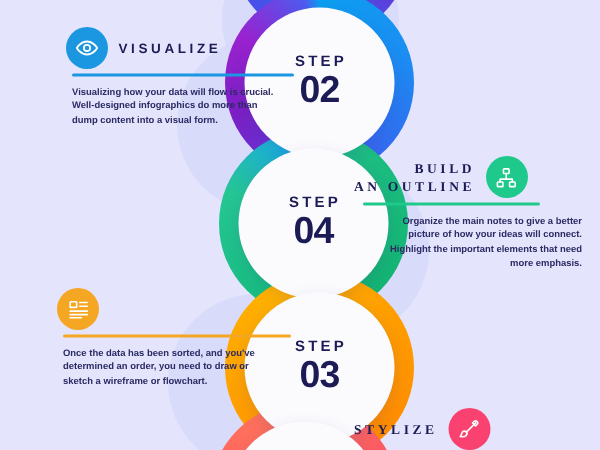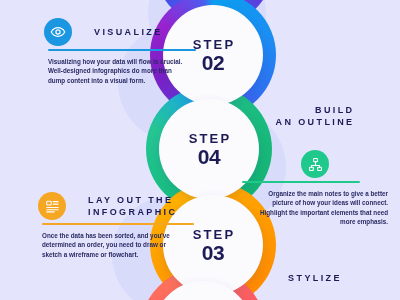--- a/index.html
+++ b/index.html
@@ -35,35 +35,35 @@
   
   .bubble{
     position:absolute; border-radius:50%;
     background:#fbfbfe;
     box-shadow:0 3px 10px rgba(60,50,140,.14);
     display:flex; flex-direction:column;
     align-items:center; justify-content:center;
     z-index:6;
   }
   .bubble .lbl{
-    font-size:13px; font-weight:700; letter-spacing:2.1px;
+    font-size:10px; font-weight:700; letter-spacing:2.1px;
     color:#1c1b56; line-height:1;
     margin-bottom:1px; padding-left:2px;
   }
   .bubble .num{
-    font-size:21px; font-weight:800; letter-spacing:-0.5px;
+    font-size:25px; font-weight:800; letter-spacing:-0.5px;
     color:#1c1b56; line-height:1;
   }
 
   
   .block{ position:absolute; z-index:8; }
   .head{
-    display:flex; align-items:center; gap:22px;
+    display:flex; align-items:center; gap:7px;
   }
-  .head.right{ flex-direction:column; justify-content:flex-start; }
+  .head.right{ justify-content:flex-start;font-family:Liberation Serif, serif; }
   .badge{
     width:28px; height:28px; border-radius:50%;
     display:flex; align-items:center; justify-content:center;
     flex:0 0 28px;
   }
   .title{
     font-size:9px; font-weight:800; letter-spacing:2.4px;
     color:#1c1b56; line-height:12px; text-transform:uppercase;
   }
   .rule{
@@ -166,24 +166,20 @@
   </div>
 
   <div class="block" style="left:38px;top:192px;width:160px;">
     <div class="head">
       <div class="badge" style="background:#f5a623;">
         <svg width="15" height="15" viewBox="0 0 24 24" fill="none" stroke="#ffffff" stroke-width="1.7" stroke-linecap="round" stroke-linejoin="round">
           <rect x="2.8" y="3.5" width="7" height="6" rx="0.8"></rect>
           <path d="M13 4.2h8M13 8.2h8M2.8 13.5h18.4M2.8 17.2h18.4M2.8 20.6h12"></path>
         </svg>
       </div>
-      <div>
-        <div class="title">LAY OUT THE</div>
-        <div class="title">INFOGRAPHIC</div>
-      </div>
     </div>
     <div class="rule" style="background:#f5a623;width:152px;margin-left:4px;"></div>
     <div class="body" style="margin-left:4px;">Once the data has been sorted, and you've determined an order, you need to draw or sketch a wireframe or flowchart.</div>
   </div>
 
   <div class="block" style="left:236px;top:272px;width:158px;">
     <div class="head right">
       <div>
         <div class="title r">STYLIZE</div>
       </div>

